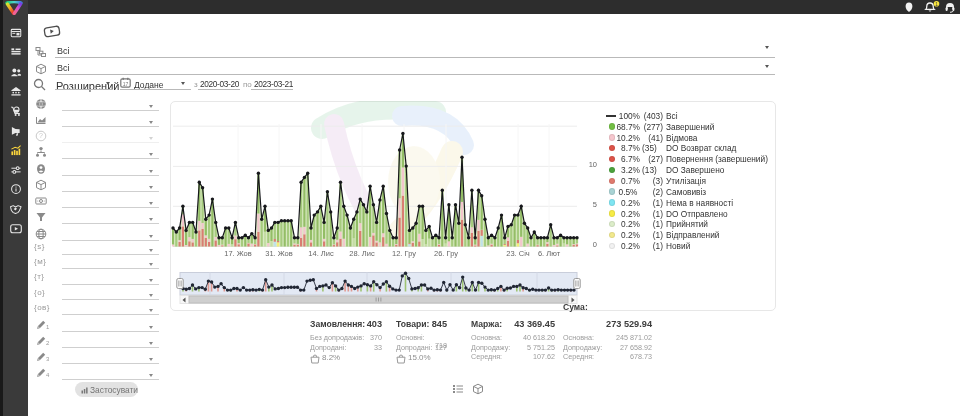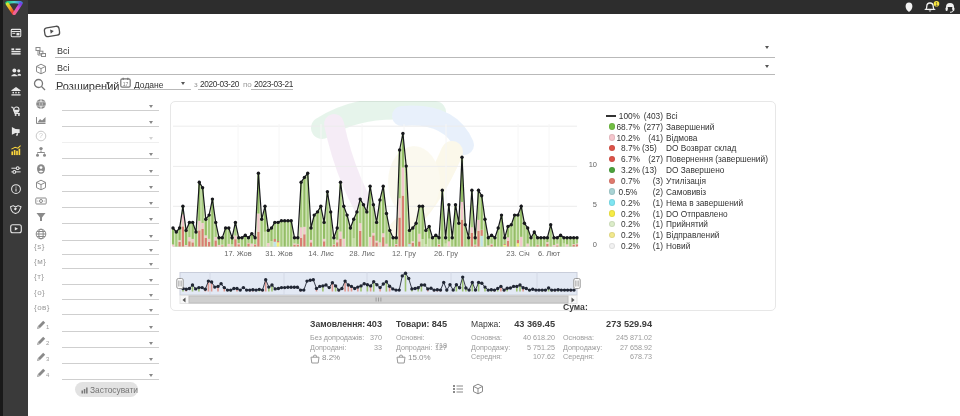--- a/index.html
+++ b/index.html
@@ -926,21 +926,21 @@
 <div style="position:absolute;left:606px;top:186.8px;height:10.8px;font-size:8.3px;color:#333;line-height:10px">
 <span style="position:absolute;left:2.8px;top:1.5px;width:6.6px;height:6.6px;border-radius:50%;background:#a9d3d4;border:1px solid rgba(0,0,0,0.08)"></span>
     <span style="position:absolute;left:10px;width:24px;text-align:center">0.5%</span>
     <span style="position:absolute;left:36px;width:21px;text-align:right">(2)</span>
     <span style="position:absolute;left:60px;white-space:nowrap">Самовивіз</span>
   </div>
 <div style="position:absolute;left:606px;top:197.7px;height:10.8px;font-size:8.3px;color:#333;line-height:10px">
 <span style="position:absolute;left:2.8px;top:1.5px;width:6.6px;height:6.6px;border-radius:50%;background:#7fe5f2;border:1px solid rgba(0,0,0,0.08)"></span>
     <span style="position:absolute;left:10px;width:24px;text-align:right">0.2%</span>
     <span style="position:absolute;left:36px;width:21px;text-align:right">(1)</span>
-    <span style="position:absolute;left:60px;white-space:nowrap">Нема в завершений</span>
+    <span style="position:absolute;left:60px;white-space:nowrap">Нема в наявності</span>
   </div>
 <div style="position:absolute;left:606px;top:208.5px;height:10.8px;font-size:8.3px;color:#333;line-height:10px">
 <span style="position:absolute;left:2.8px;top:1.5px;width:6.6px;height:6.6px;border-radius:50%;background:#f7ec45;border:1px solid rgba(0,0,0,0.08)"></span>
     <span style="position:absolute;left:10px;width:24px;text-align:right">0.2%</span>
     <span style="position:absolute;left:36px;width:21px;text-align:right">(1)</span>
     <span style="position:absolute;left:60px;white-space:nowrap">DO Отправлено</span>
   </div>
 <div style="position:absolute;left:606px;top:219.4px;height:10.8px;font-size:8.3px;color:#333;line-height:10px">
 <span style="position:absolute;left:2.8px;top:1.5px;width:6.6px;height:6.6px;border-radius:50%;background:#dcedc9;border:1px solid rgba(0,0,0,0.08)"></span>
     <span style="position:absolute;left:10px;width:24px;text-align:right">0.2%</span>
@@ -974,21 +974,21 @@
 <div style="position:absolute;left:387px;top:319px;width:60px;text-align:right;font-size:9.2px;font-weight:bold;color:#3c3c3c">845</div>
 <div style="position:absolute;left:396px;top:333px;font-size:7.2px;color:#9b9b9b">Основні:</div>
 <div style="position:absolute;left:377px;top:341px;width:70px;text-align:right;font-size:7.2px;color:#9b9b9b">718</div>
 <div style="position:absolute;left:396px;top:342.5px;font-size:7.2px;color:#9b9b9b">Допродані:</div>
 <div style="position:absolute;left:377px;top:342.5px;width:70px;text-align:right;font-size:7.2px;color:#9b9b9b">127</div>
 <svg style="position:absolute;left:396px;top:354px" width="10" height="10" viewBox="0 0 10 10">
     <path d="M1 3.2 L9 3.2 L8.2 9 L1.8 9 z" stroke="#9a9a9a" fill="none" stroke-width="1"></path>
     <path d="M3.2 3.2 a1.8 2.2 0 0 1 3.6 0" stroke="#9a9a9a" fill="none" stroke-width="1"></path>
   </svg>
 <div style="position:absolute;left:408px;top:353px;font-size:8px;color:#8f8f8f">15.0%</div>
-<div style="position:absolute;left:471px;top:319px;font-size:8.6px;font-weight:normal;color:#3c3c3c">Маржа:</div>
+<div style="position:absolute;left:471px;top:319px;font-size:8.6px;font-weight:bold;color:#3c3c3c">Маржа:</div>
 <div style="position:absolute;left:495px;top:319px;width:60px;text-align:right;font-size:9.2px;font-weight:bold;color:#3c3c3c">43 369.45</div>
 <div style="position:absolute;left:471px;top:333px;font-size:7.2px;color:#9b9b9b">Основна:</div>
 <div style="position:absolute;left:485px;top:333px;width:70px;text-align:right;font-size:7.2px;color:#9b9b9b">40 618.20</div>
 <div style="position:absolute;left:471px;top:342.5px;font-size:7.2px;color:#9b9b9b">Допродажу:</div>
 <div style="position:absolute;left:485px;top:342.5px;width:70px;text-align:right;font-size:7.2px;color:#9b9b9b">5 751.25</div>
 <div style="position:absolute;left:471px;top:352.0px;font-size:7.2px;color:#9b9b9b">Середня:</div>
 <div style="position:absolute;left:485px;top:352.0px;width:70px;text-align:right;font-size:7.2px;color:#9b9b9b">107.62</div>
 <div style="position:absolute;left:-88px;top:353px;font-size:8px;color:#8f8f8f"></div>
 <div style="position:absolute;left:563px;top:302px;font-size:8.6px;font-weight:bold;color:#3c3c3c">Сума:</div>
 <div style="position:absolute;left:592px;top:319px;width:60px;text-align:right;font-size:9.2px;font-weight:bold;color:#3c3c3c">273 529.94</div>

